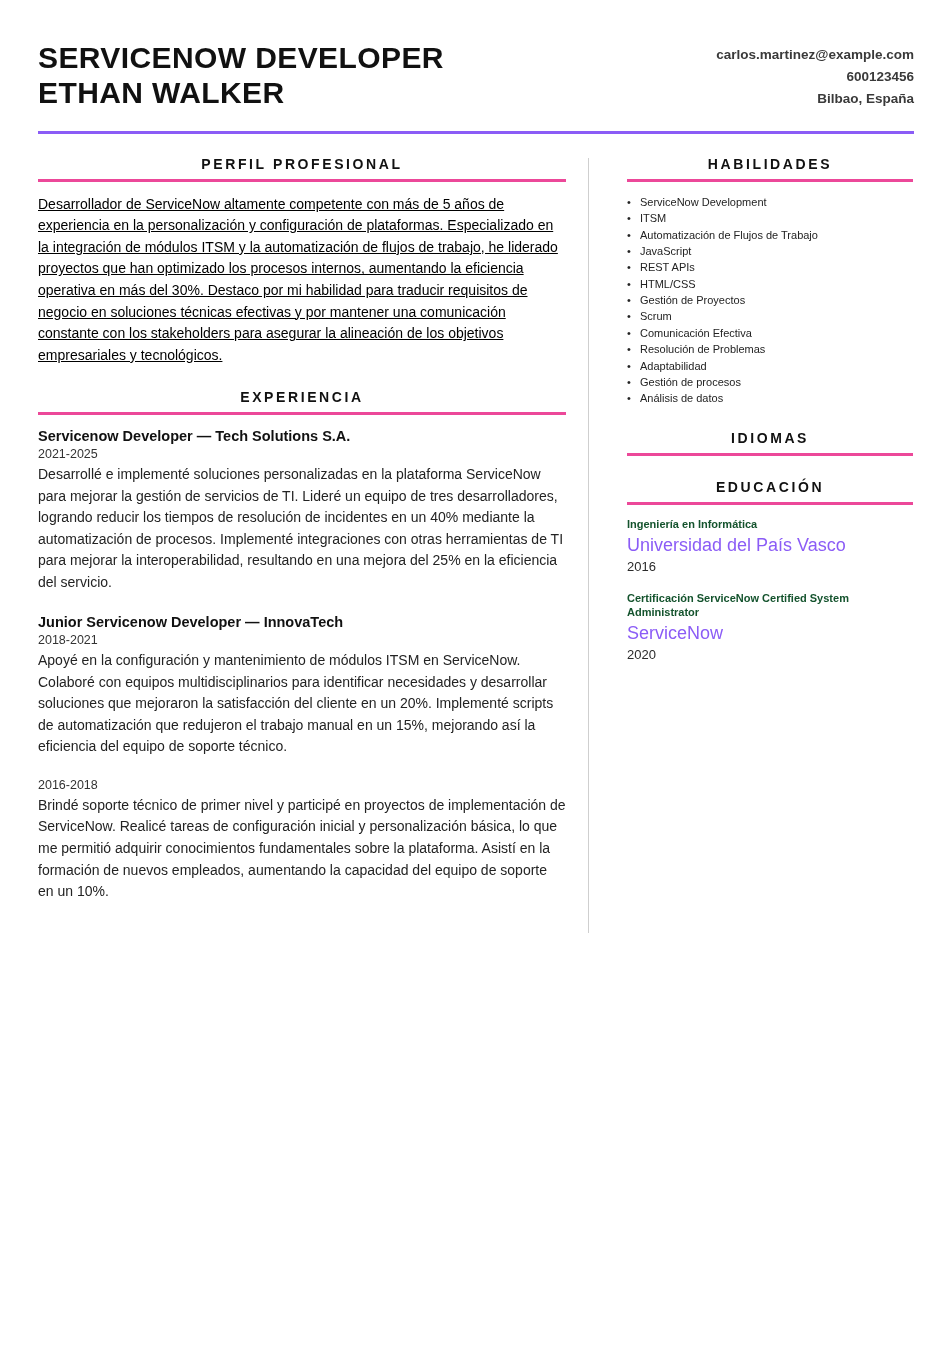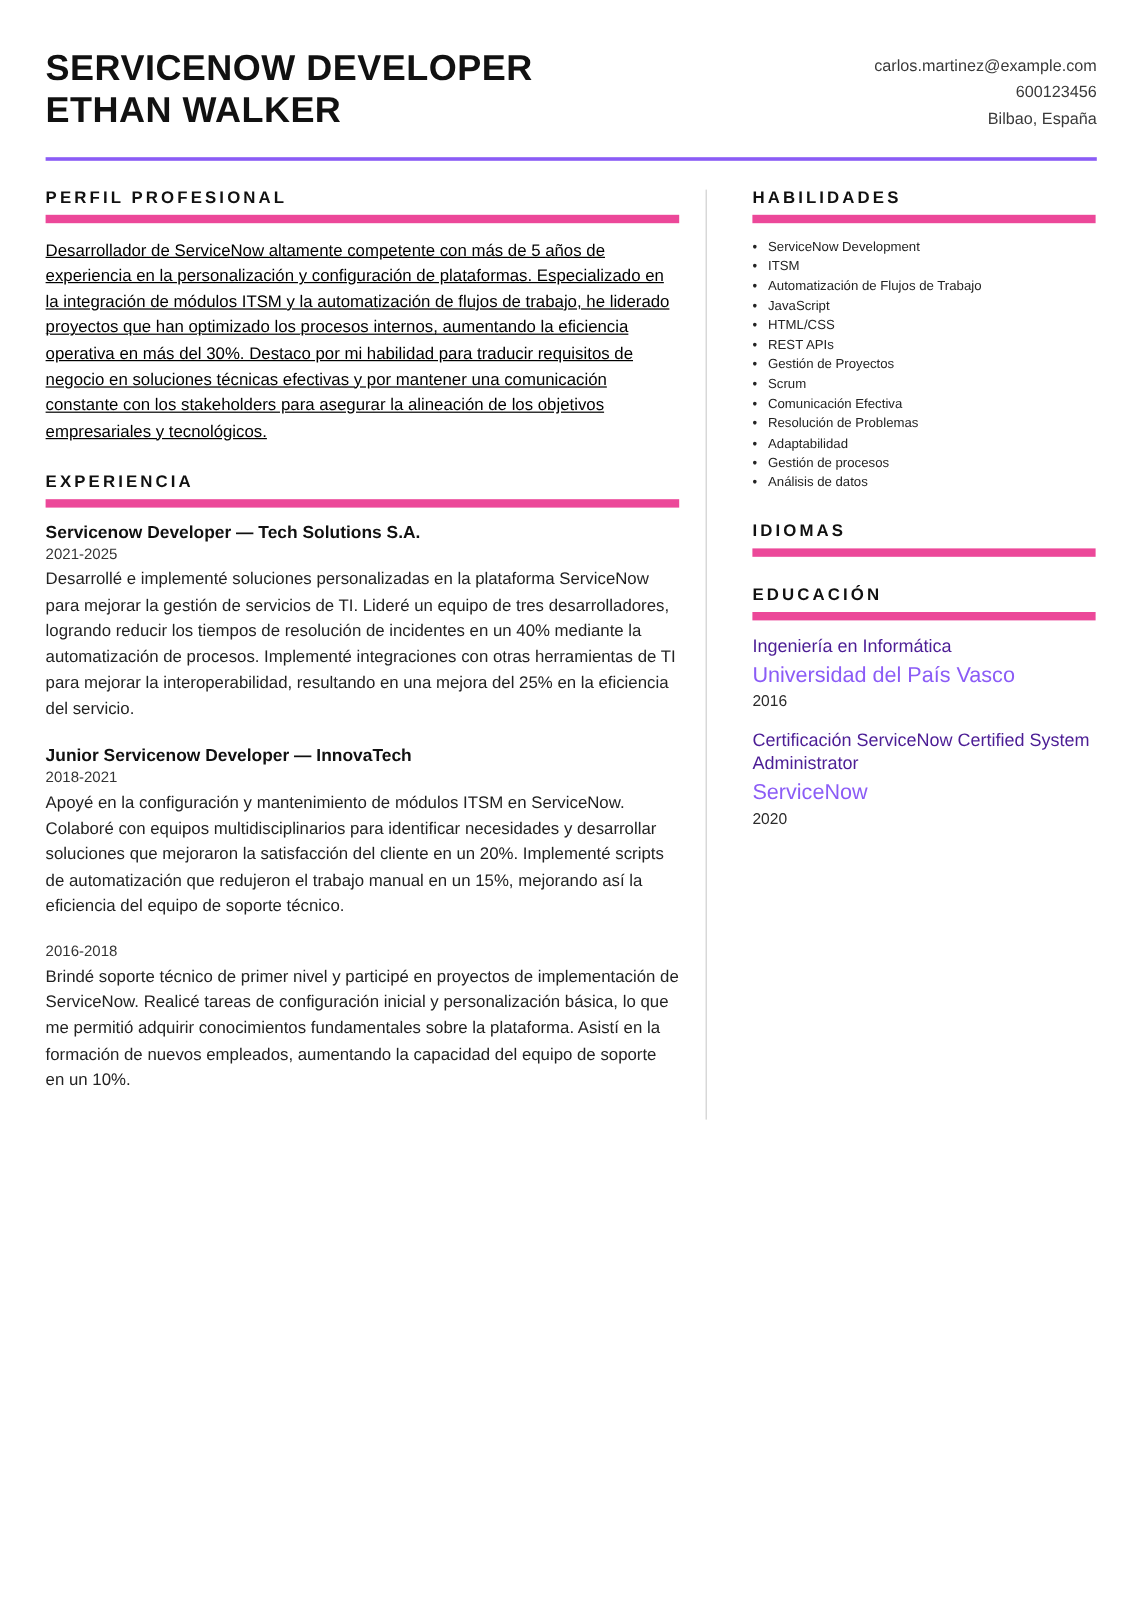--- a/index.html
+++ b/index.html
@@ -37,20 +37,21 @@
     line-height: 1.18;
     text-transform: uppercase;
     color: #111111;
   }
   .contact-block {
     text-align: right;
     font-size: 13.5px;
     line-height: 1.62;
     color: #3a3a3a;
     padding-top: 8px;
+    font-weight: bold;
   }
   .rule {
     height: 3px;
     background: #8b5cf6;
     margin: 20px 0 0 0;
   }
 
   
   .columns {
     display: flex;
@@ -75,22 +76,23 @@
   }
 
   
   .sec-title {
     font-size: 14px;
     font-weight: bold;
     letter-spacing: 2.6px;
     text-transform: uppercase;
     color: #111111;
     padding-bottom: 7px;
-    border-bottom: 7px solid #ec4899;
+    border-bottom: 3px solid #ec4899;
     margin-bottom: 12px;
+    text-align: center;
   }
   .sec + .sec {
     margin-top: 23px;
   }
 
   
   p.body {
     font-size: 14px;
     line-height: 1.54;
     margin: 0;
@@ -137,23 +139,23 @@
     position: absolute;
     left: 0;
     top: 0;
     color: #232323;
   }
 
   .edu + .edu {
     margin-top: 17px;
   }
   .edu-title {
-    font-size: 15px;
-    font-weight: normal;
-    color: #4c1d95;
+    font-size: 11px;
+    font-weight: bold;
+    color: #14532d;
     line-height: 1.28;
   }
   .edu-org {
     font-size: 18px;
     color: #8b5cf6;
     line-height: 1.4;
     margin-top: 2px;
   }
   .edu-year {
     font-size: 13px;
@@ -215,22 +217,22 @@
 
     <div class="col-right">
 
       <div class="sec">
         <div class="sec-title">HABILIDADES</div>
         <ul class="bullets">
           <li>ServiceNow Development</li>
           <li>ITSM</li>
           <li>Automatización de Flujos de Trabajo</li>
           <li>JavaScript</li>
+          <li>REST APIs</li>
           <li>HTML/CSS</li>
-          <li>REST APIs</li>
           <li>Gestión de Proyectos</li>
           <li>Scrum</li>
           <li>Comunicación Efectiva</li>
           <li>Resolución de Problemas</li>
           <li>Adaptabilidad</li>
           <li>Gestión de procesos</li>
           <li>Análisis de datos</li>
         </ul>
       </div>
 

